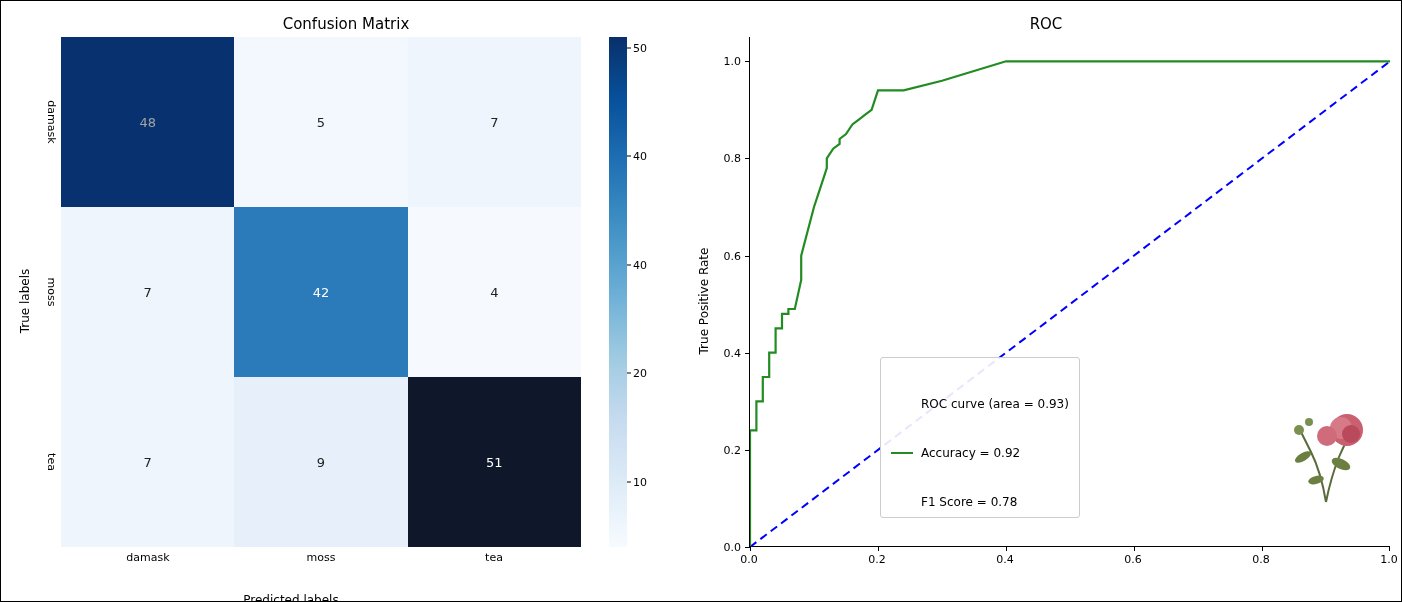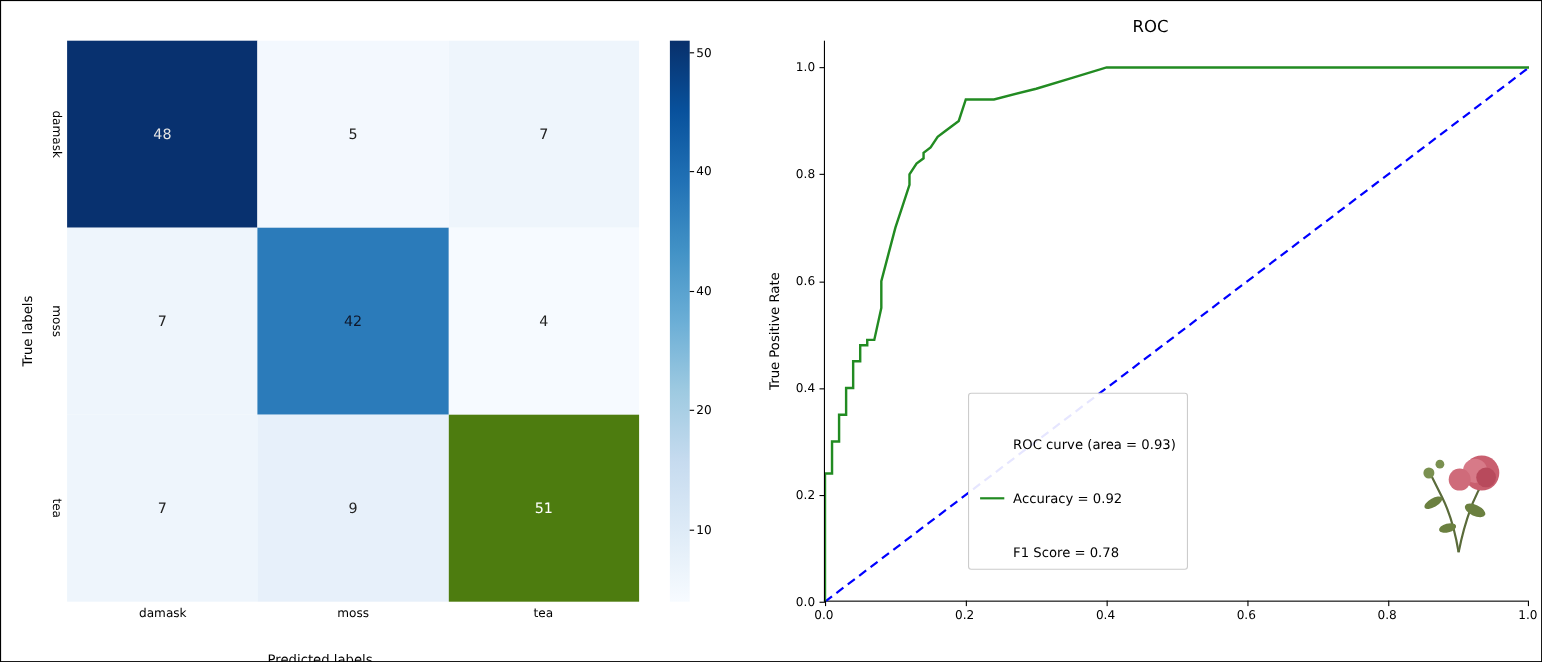--- a/index.html
+++ b/index.html
@@ -70,31 +70,32 @@
 .legend-swatch { width: 22px; height: 2px; }
 
 .rose-icon { position: absolute; right: 18px; bottom: 34px; width: 90px; height: 110px; }
 </style>
 </head>
 <body>
 
 <div class="figure">
 
   <div class="subplot left">
+    <div class="title" style="top:14px;">Confusion Matrix</div>
 
     <div class="cm-grid">
-      <div class="cm-cell" style="background:#08316f;color:#e5e5e5">48</div>
+      <div class="cm-cell" style="background:#08316f;color:#a3a3a3">48</div>
       <div class="cm-cell" style="background:#f3f8fe;color:#222">5</div>
       <div class="cm-cell" style="background:#eef5fc;color:#222">7</div>
       <div class="cm-cell" style="background:#eef5fc;color:#222">7</div>
-      <div class="cm-cell" style="background:#2b7bba;color:#0f172a">42</div>
+      <div class="cm-cell" style="background:#2b7bba;color:#ffffff">42</div>
       <div class="cm-cell" style="background:#f6faff;color:#222">4</div>
       <div class="cm-cell" style="background:#eef5fc;color:#222">7</div>
       <div class="cm-cell" style="background:#e7f0fa;color:#222">9</div>
-      <div class="cm-cell" style="background:#4d7c0f;color:#fff">51</div>
+      <div class="cm-cell" style="background:#0f172a;color:#fff">51</div>
     </div>
 
     <div class="cm-xtick" style="left:147px;top:550px">damask</div>
     <div class="cm-xtick" style="left:320px;top:550px">moss</div>
     <div class="cm-xtick" style="left:493px;top:550px">tea</div>
     <div class="axis-label" style="left:0;right:110px;text-align:center;top:592px">Predicted labels</div>
 
     <div class="cm-ytick vlabel" style="left:44px;top:121px">damask</div>
     <div class="cm-ytick vlabel" style="left:44px;top:291px">moss</div>
     <div class="cm-ytick vlabel" style="left:44px;top:461px">tea</div>

